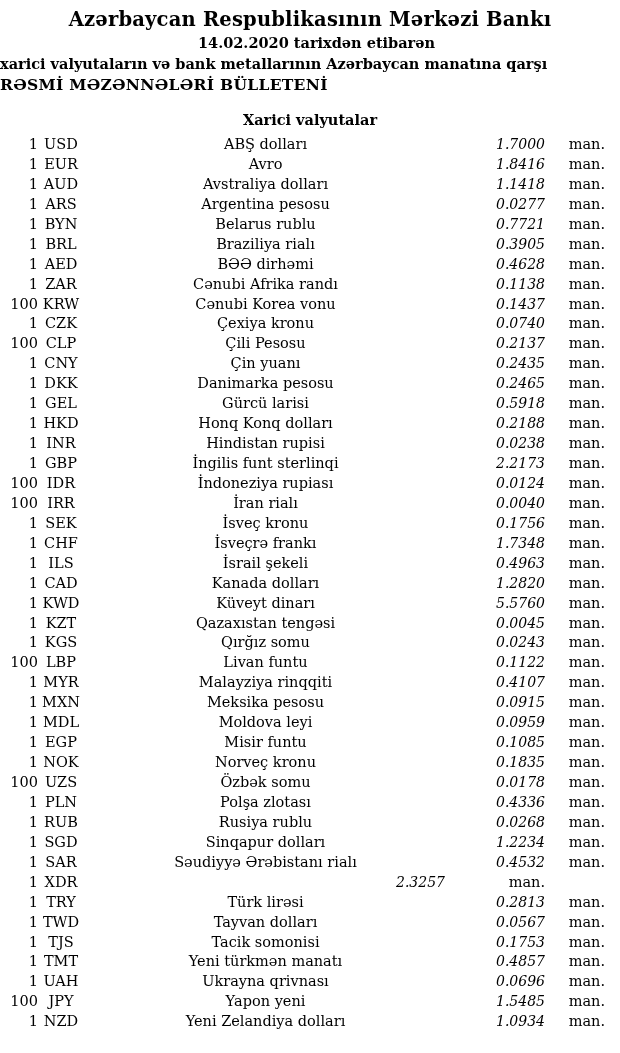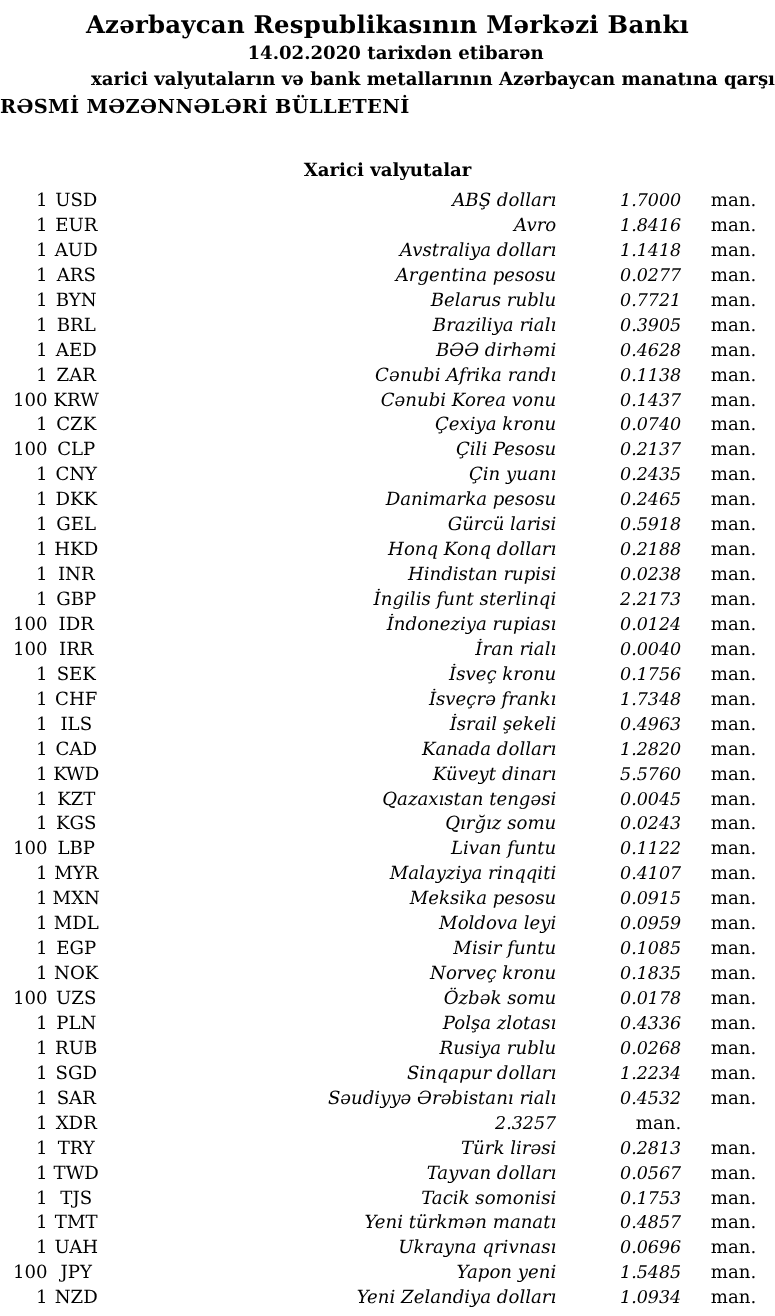--- a/index.html
+++ b/index.html
@@ -28,36 +28,36 @@
     letter-spacing: 0.2px;
   }
   .hdr-date {
     text-align: center;
     font-size: 14.5px;
     font-weight: bold;
     line-height: 21px;
     margin-left: 13px;
   }
   .hdr-subtitle {
-    text-align: right;
+    text-align: left;
     font-size: 14.5px;
     font-weight: bold;
     line-height: 21px;
   }
   .hdr-bulletin {
     font-size: 15.5px;
     font-weight: bold;
     line-height: 22px;
     letter-spacing: 0.3px;
   }
   .section-title {
     text-align: center;
     font-size: 14.5px;
     font-weight: bold;
-    margin-top: 31px;
+    margin-top: 14px;
     line-height: 20px;
   }
   .rates {
     margin-top: 5px;
     padding-right: 15px;
   }
   .rate-row {
     display: grid;
     grid-template-columns: 38px 46px 1fr 100px 60px;
     align-items: baseline;
@@ -66,24 +66,23 @@
     font-size: 14.5px;
     white-space: nowrap;
   }
   .cell-qty {
     text-align: right;
   }
   .cell-code {
     text-align: center;
   }
   .cell-name {
-    text-align: right;
+    text-align: center;
     padding-left: 2px;
     overflow: hidden;
-    font-style: italic;
   }
   .cell-value {
     text-align: right;
     font-weight: normal;
     font-style: italic;
     font-size: 14px;
   }
   .cell-unit {
     text-align: right;
     padding-left: 11px;

